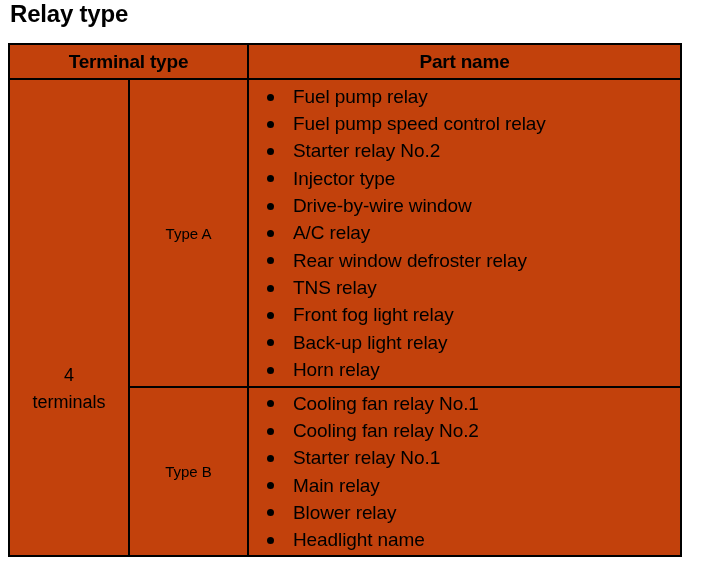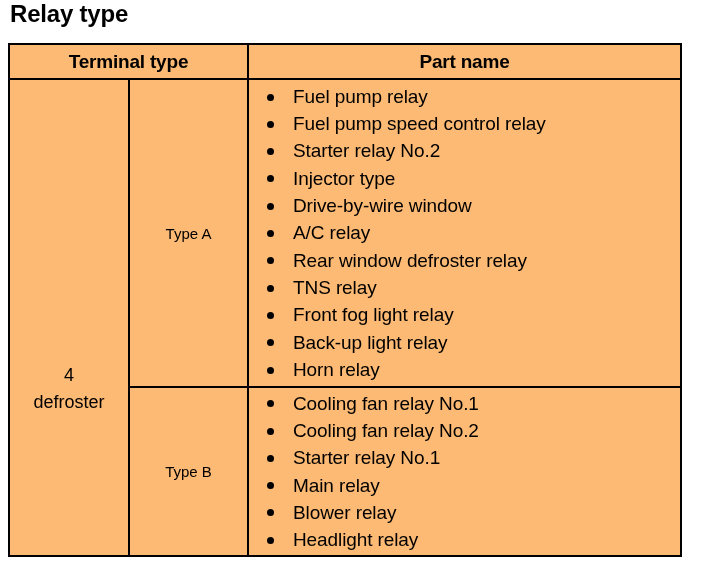--- a/index.html
+++ b/index.html
@@ -34,21 +34,21 @@
     width: 672px;
     height: 514px;
     border-collapse: collapse;
     table-layout: fixed;
   }
   .relay-table th,
   .relay-table td {
     border: 2px solid #000000;
     padding: 0;
     vertical-align: middle;
-    background: #fdba74;
+    background: #c2410c;
   }
 
   .col-terminal { width: 120px; }
   .col-type     { width: 119px; }
   .col-part     { width: 433px; }
 
   .hdr {
     height: 33px;
     font-size: 19px;
     font-weight: bold;
@@ -121,21 +121,21 @@
     <tr>
       <th class="hdr" colspan="2">Terminal type</th>
       <th class="hdr">Part name</th>
     </tr>
   </thead>
   <tbody>
     <tr>
       <td class="cell-terminal" rowspan="2">
         <span class="tl-shift">
           <span class="tl-line">4</span>
-          <span class="tl-line">defroster</span>
+          <span class="tl-line">terminals</span>
         </span>
       </td>
       <td class="cell-type">Type A</td>
       <td class="cell-part">
         <ul class="part-list">
           <li><span class="bullet"></span><span>Fuel pump relay</span></li>
           <li><span class="bullet"></span><span>Fuel pump speed control relay</span></li>
           <li><span class="bullet"></span><span>Starter relay No.2</span></li>
           <li><span class="bullet"></span><span>Injector type</span></li>
           <li><span class="bullet"></span><span>Drive-by-wire window</span></li>
@@ -150,18 +150,18 @@
     </tr>
     <tr>
       <td class="cell-type">Type B</td>
       <td class="cell-part">
         <ul class="part-list">
           <li><span class="bullet"></span><span>Cooling fan relay No.1</span></li>
           <li><span class="bullet"></span><span>Cooling fan relay No.2</span></li>
           <li><span class="bullet"></span><span>Starter relay No.1</span></li>
           <li><span class="bullet"></span><span>Main relay</span></li>
           <li><span class="bullet"></span><span>Blower relay</span></li>
-          <li><span class="bullet"></span><span>Headlight relay</span></li>
+          <li><span class="bullet"></span><span>Headlight name</span></li>
         </ul>
       </td>
     </tr>
   </tbody>
 </table>
 
 </body></html>

